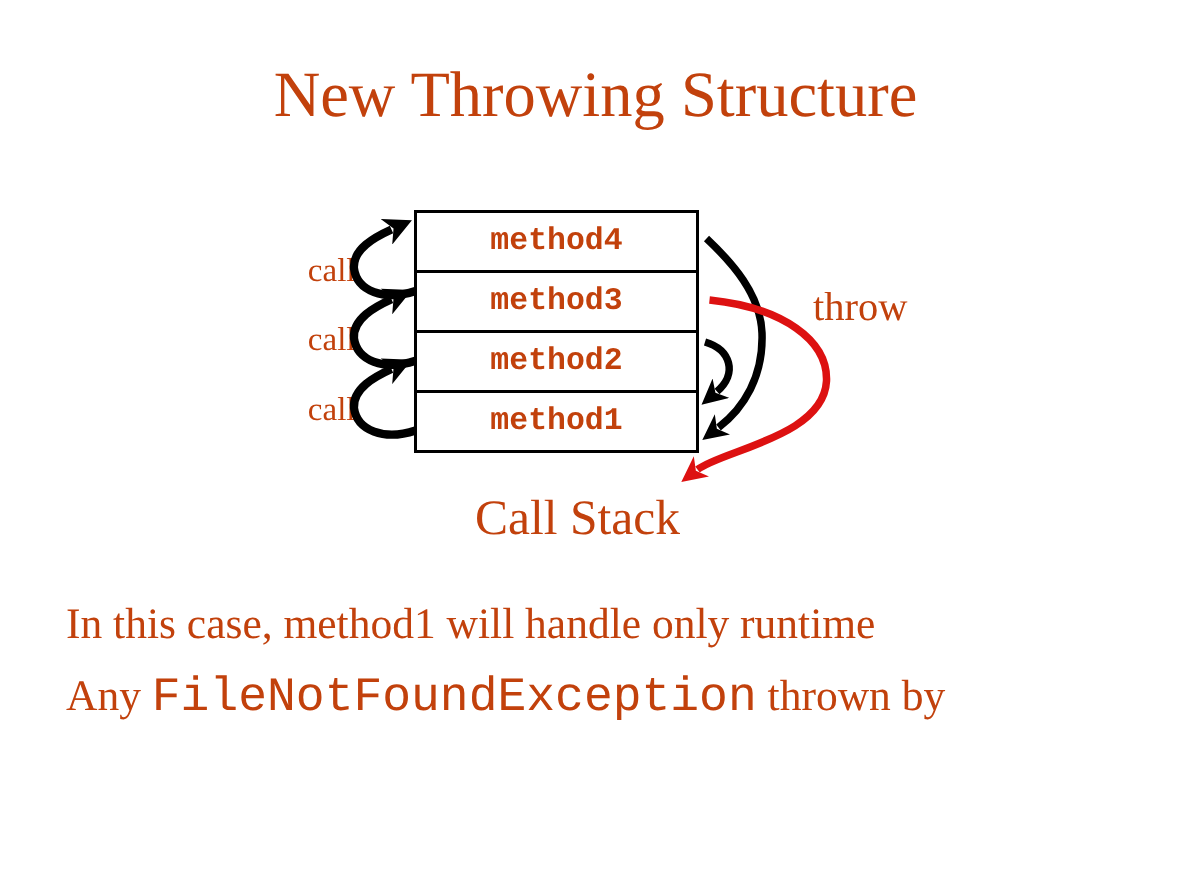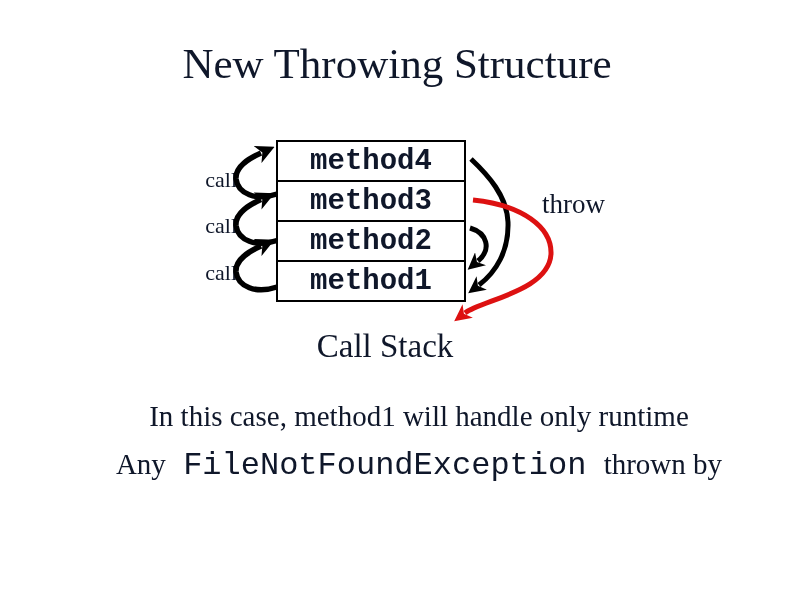--- a/index.html
+++ b/index.html
@@ -1,64 +1,64 @@
 <!DOCTYPE html>
 <html><head>
 <meta charset="utf-8">
 <style>
   html,body { margin:0; padding:0; background:#fff; }
   .slide {
     position:relative; width:794px; height:595px;
     background:#ffffff; overflow:hidden;
-    font-family:"Liberation Serif", serif; color:#0f172a;
+    font-family:"Liberation Serif", serif; color:#c2410c;
   }
   .title {
     position:absolute; left:0; right:0; top:38px;
     text-align:center; font-size:43px; line-height:1.2;
     white-space:nowrap;
   }
   
   .stackbox {
     position:absolute; left:276px; top:140px;
     width:186px; height:158px;
     border:2px solid #000;
     display:flex; flex-direction:column;
   }
   .frame {
     flex:1 1 0; display:flex; align-items:center; justify-content:center;
-    font-family:"Liberation Mono", monospace; font-weight:bold; font-size:29px;
+    font-family:"Liberation Mono", monospace; font-weight:bold; font-size:21px;
   }
   .frame + .frame { border-top:2px solid #000; }
   
   .call-label {
     position:absolute; left:190px; width:47px; text-align:right;
     font-size:22px; line-height:26px;
   }
   .call-1 { top:167px; } .call-2 { top:213px; } .call-3 { top:260px; }
   .throw-label {
     position:absolute; left:542px; top:191px;
     font-size:27px; line-height:26px;
   }
   .caption {
     position:absolute; left:280px; top:326px; width:210px;
     text-align:center; font-size:33px; line-height:40px; white-space:nowrap;
   }
   .arrows { position:absolute; left:0; top:0; pointer-events:none; }
   
   .bodytext {
     position:absolute; left:0; top:398px; width:794px;
-    padding-left:44px; box-sizing:border-box;text-align:center;
+    padding-left:44px; box-sizing:border-box;
   }
   .bodytext .para1 { font-size:29px; line-height:36px; }
   .bodytext .para2 { margin-top:10px; font-size:29px; line-height:41px; }
   .tline { white-space:nowrap; }
   .code {
     font-family:"Liberation Mono", monospace; font-size:32px; font-weight:normal;
   }
-  .code-pad { margin:0 10px;font-family:Liberation Mono, monospace; }
+  .code-pad { margin:0 0;font-family:Liberation Mono, monospace; }
   .code-tail { margin-right:4px; }
 </style>
 </head>
 <body>
 
 <div class="slide">
 
   <div class="title">New Throwing Structure</div>
 
   <div class="stackbox">

